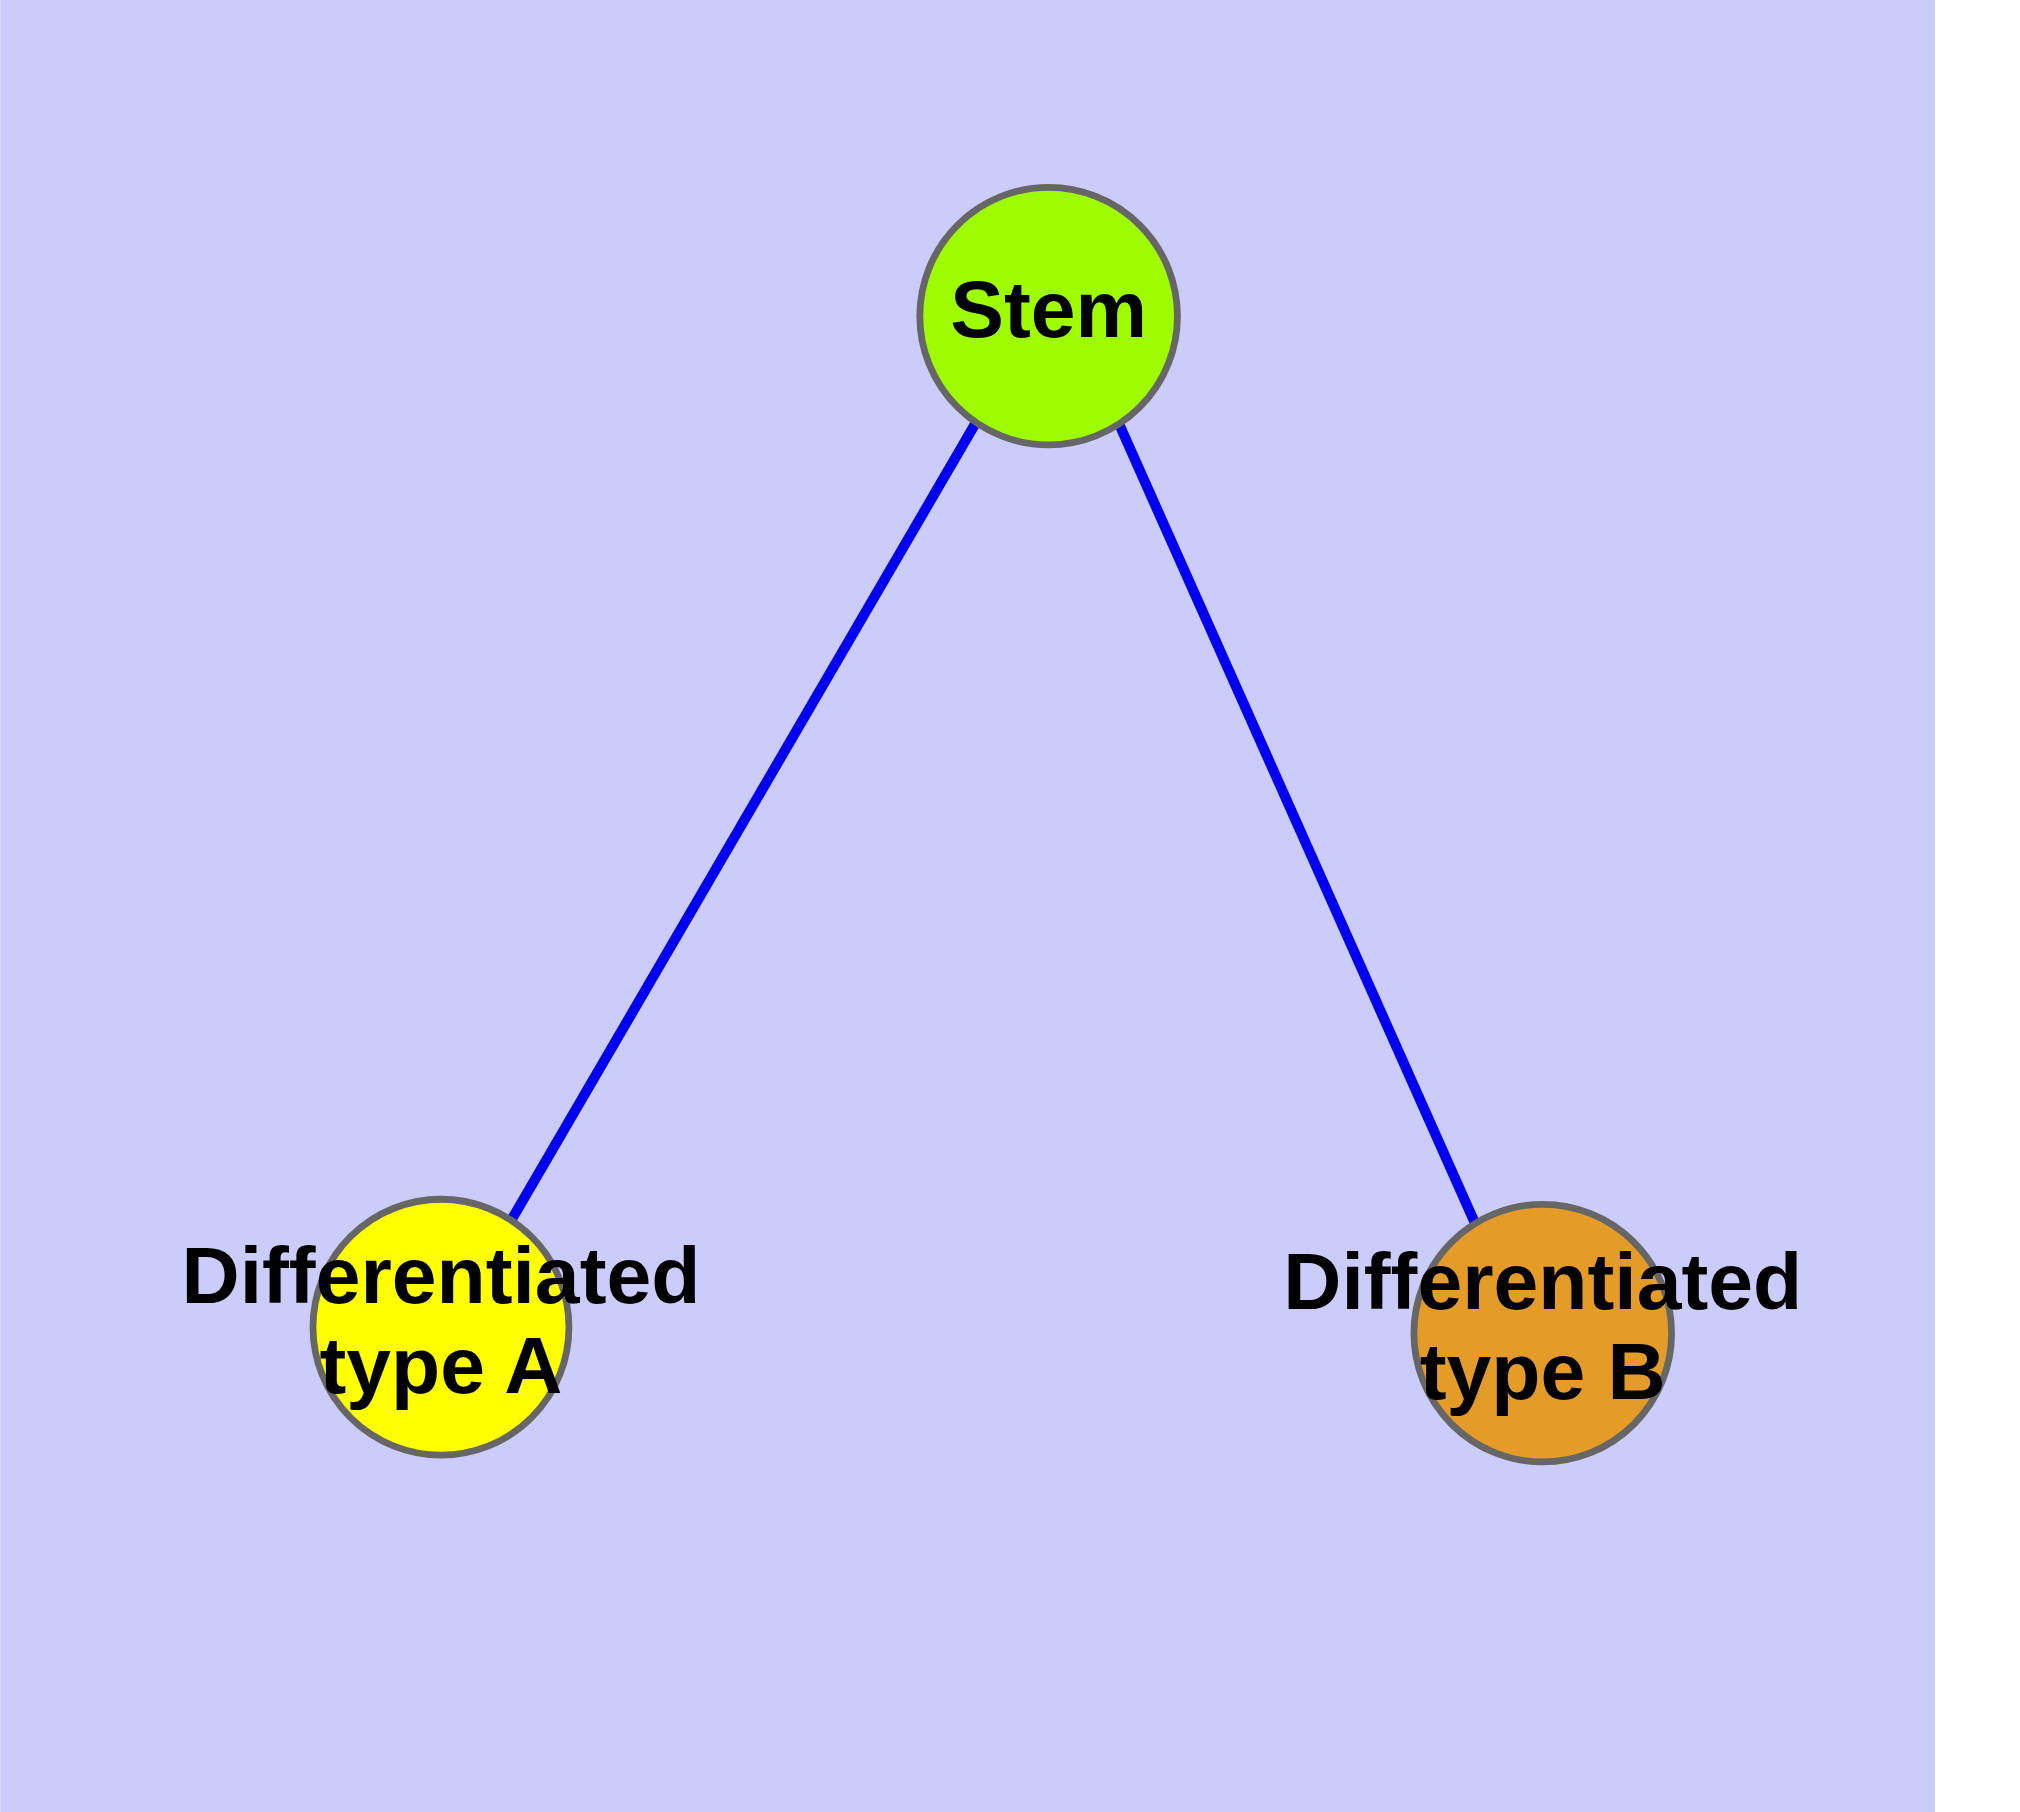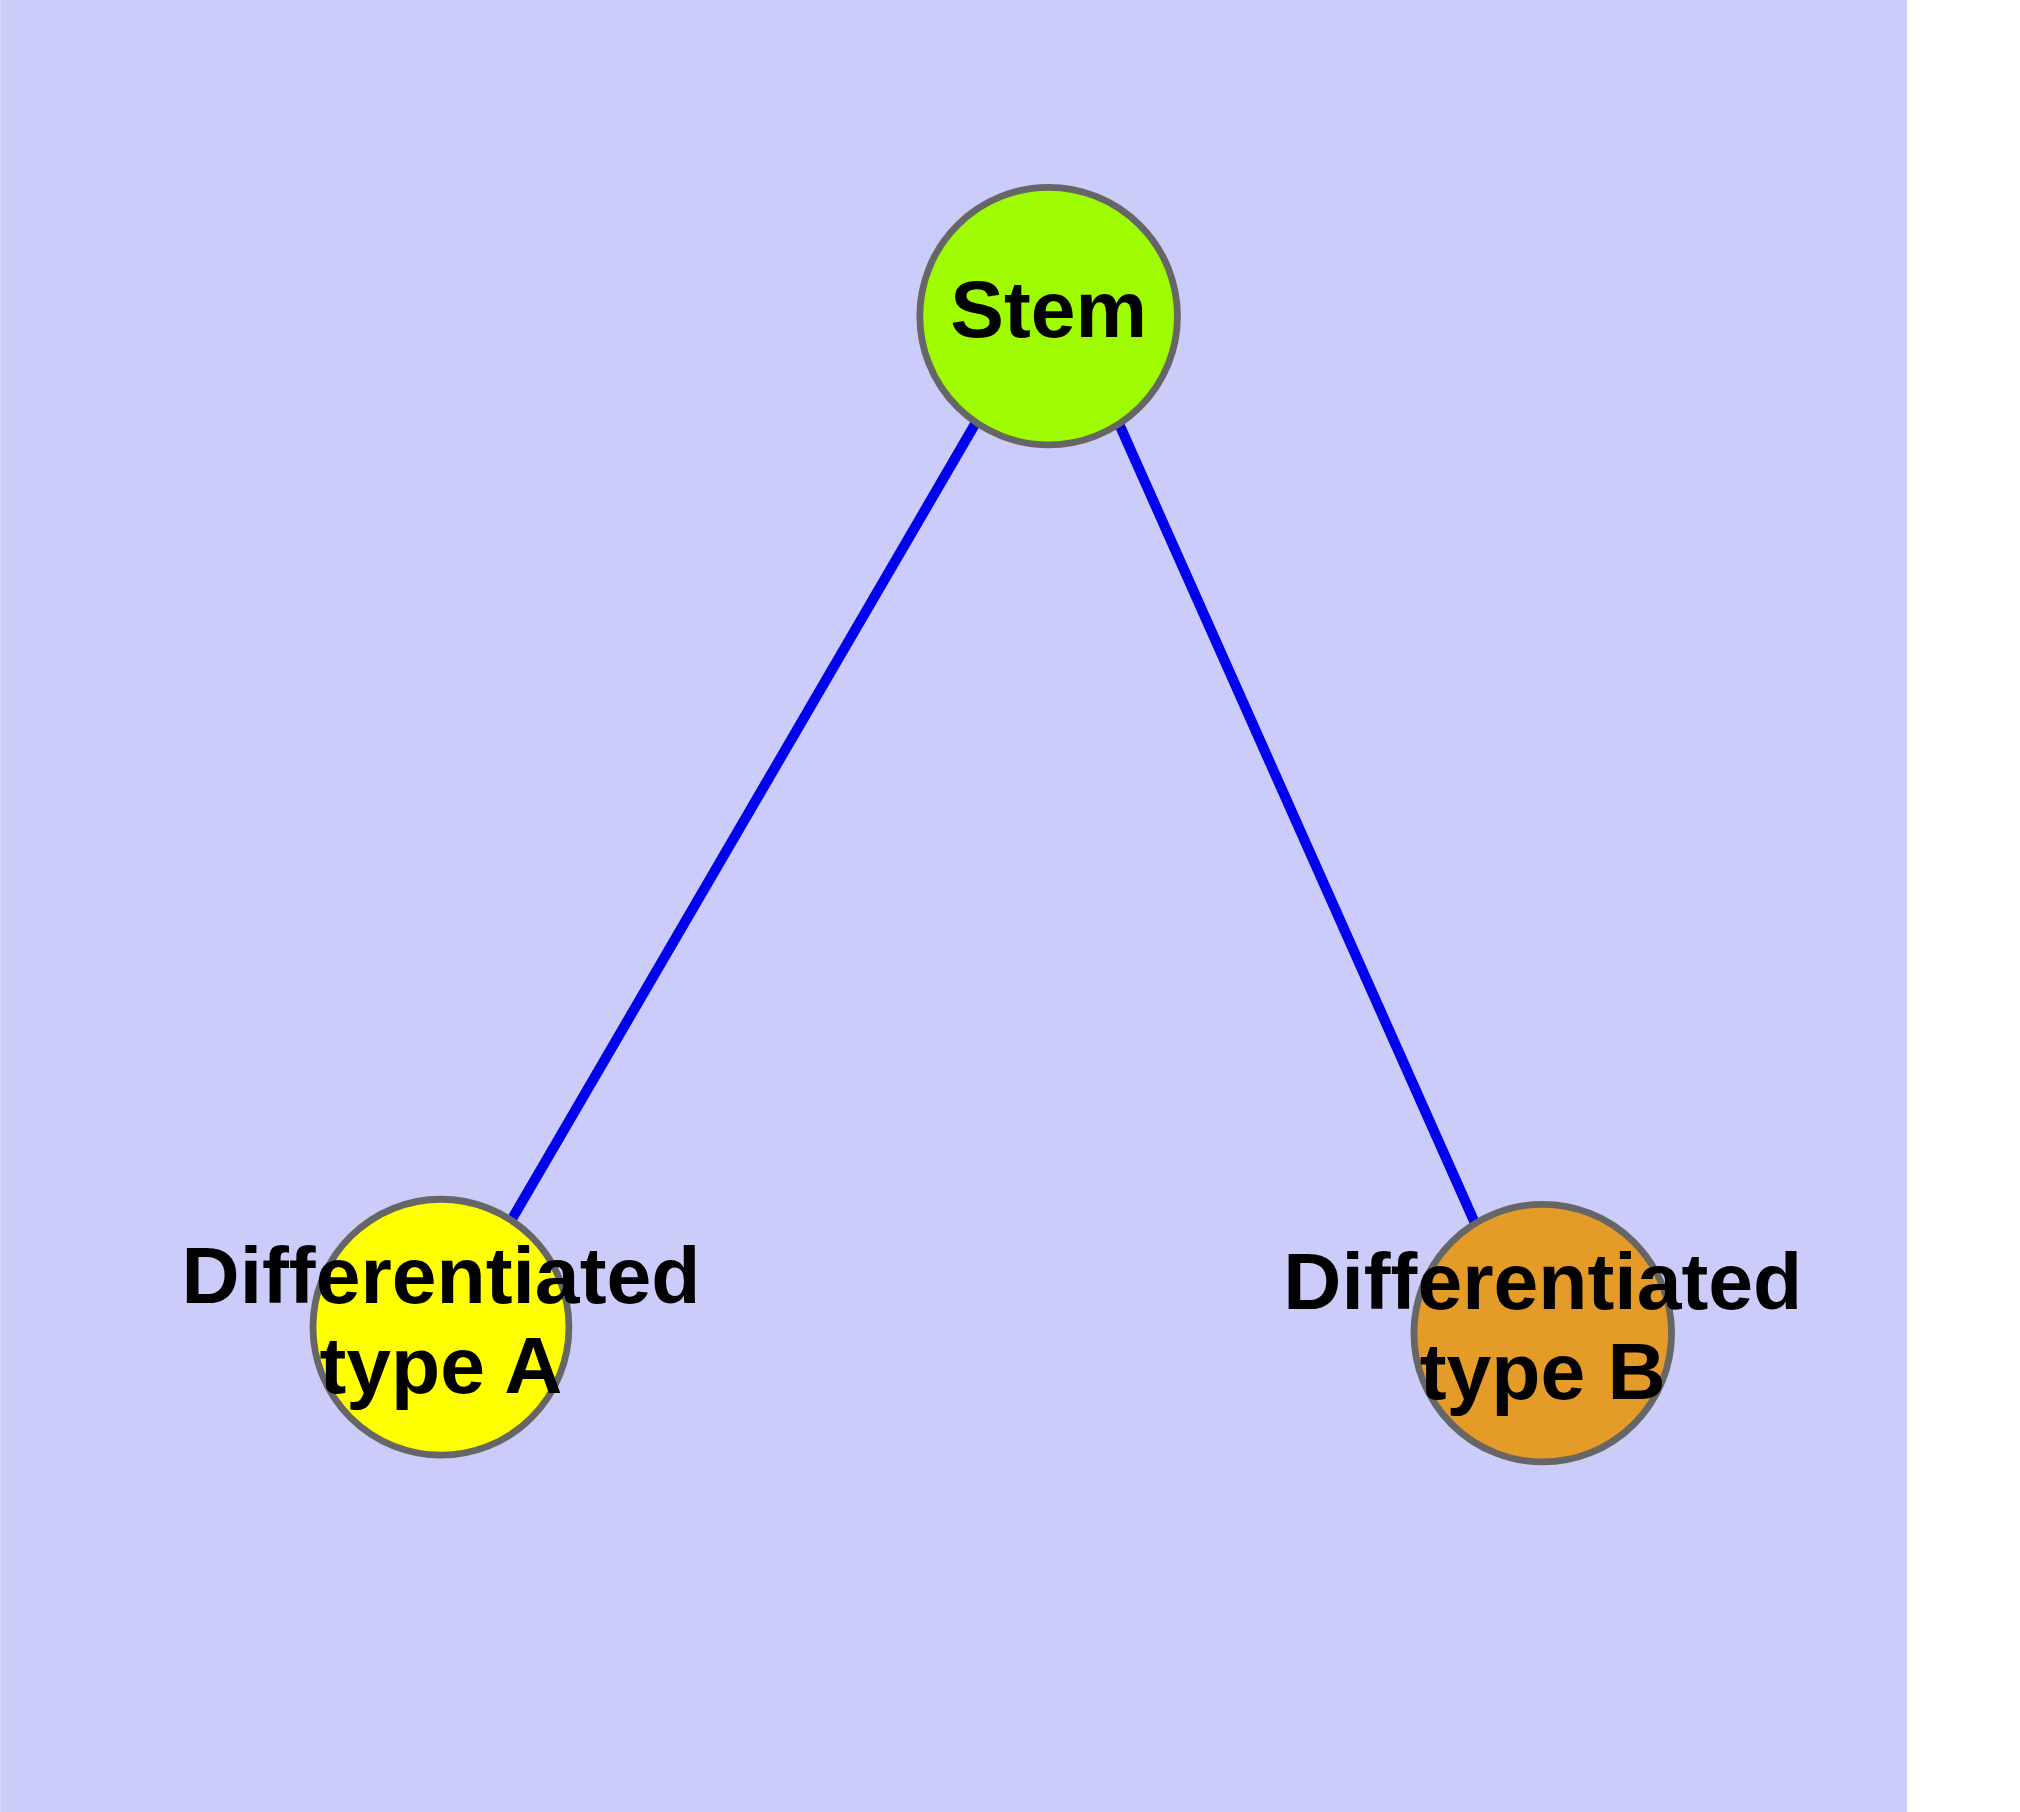--- a/index.html
+++ b/index.html
@@ -28,21 +28,21 @@
     font-weight: bold;
     fill: #000000;
     text-anchor: middle;
     dominant-baseline: middle;
     white-space: pre;
   }
 </style>
 </head>
 <body>
 
-<div id="canvas" style="width: 1907px; height: 1812px;">
+<div id="canvas" style="width: 1907px; height: 1812px; padding-left: 28px;">
   <svg id="graph-svg" viewBox="0 0 2384 2138" xmlns="http://www.w3.org/2000/svg">
 
     <rect id="bg-rect" x="0" y="0" width="2384" height="2138" fill="#CCCCFA"></rect>
 
     <g id="edges-layer">
         <line x1="1151" y1="499" x2="604" y2="1438" stroke="#0000EE" stroke-width="12" stroke-linecap="butt"></line>
         <line x1="1320" y1="500" x2="1740" y2="1443" stroke="#0000EE" stroke-width="12" stroke-linecap="butt"></line>
       </g>
 
     <g id="nodes-layer">

